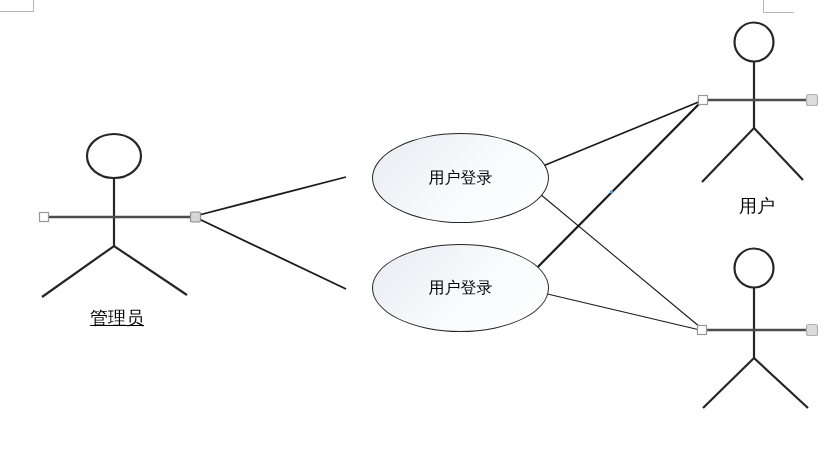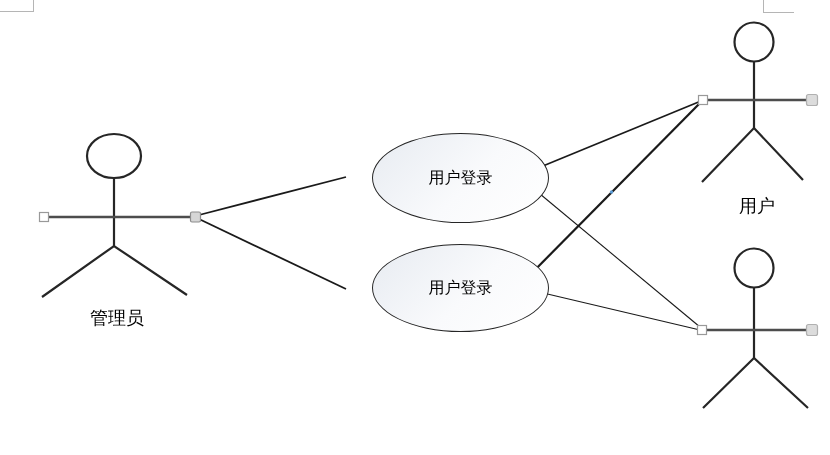--- a/index.html
+++ b/index.html
@@ -65,21 +65,21 @@
     color: #000000;
   }
 
   .actor-label {
     position: absolute;
     width: 140px;
     text-align: center;
     font-size: 18px;
     color: #000000;
   }
-  #label-admin    { left: 47px;  top: 306px; }
+  #label-admin    { left: 47px;  top: 306px; text-decoration: underline; }
   #label-user     { left: 687px; top: 194px; }
   #label-recycler { left: 687px; top: 422px; }
 
   svg { display: block; }
 </style>
 </head>
 <body>
 
 <div id="canvas">
 

